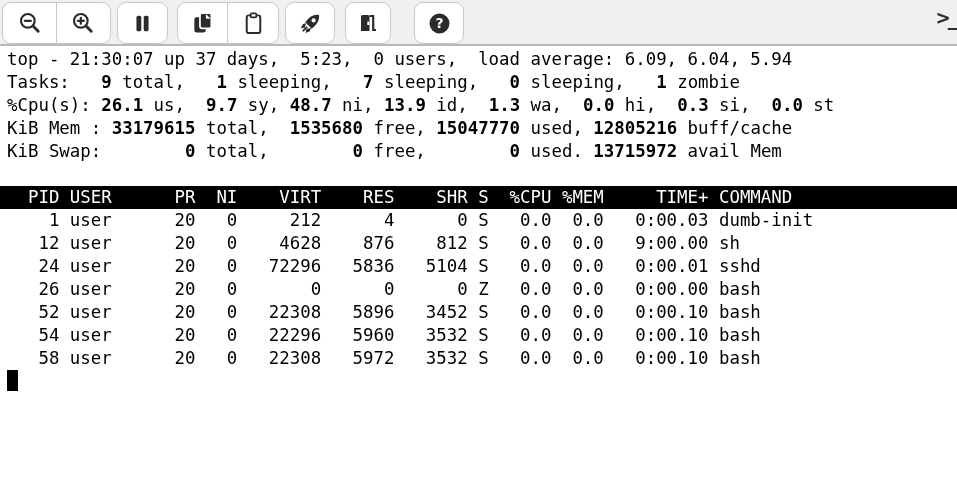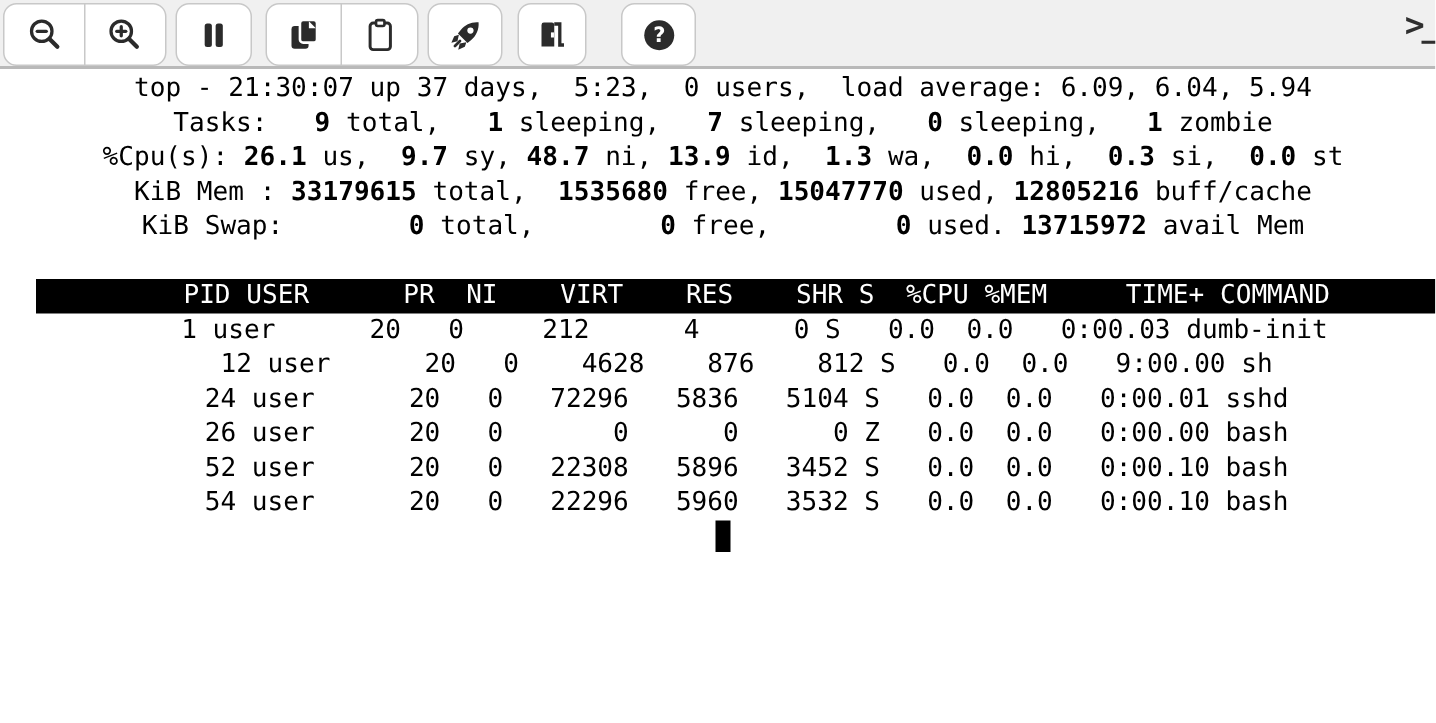--- a/index.html
+++ b/index.html
@@ -14,23 +14,23 @@
        display:flex;align-items:center;justify-content:center;padding:0;cursor:pointer;}
   .btn.w55{width:55px;} .btn.w51{width:51px;} .btn.w52{width:52px;} .btn.w50{width:50px;} .btn.w46{width:46px;}
   .btn-group .btn + .btn{margin-left:-1.5px;border-top-left-radius:0;border-bottom-left-radius:0;}
   .btn-group .btn.joined-first{border-top-right-radius:0;border-bottom-right-radius:0;}
   .btn svg{display:block;}
   .prompt-glyph{position:absolute;right:-2px;top:5px;font-family:"DejaVu Sans Mono",monospace;
                 font-weight:bold;font-size:22px;color:#2f2f2f;letter-spacing:-2px;}
   
   .term{position:absolute;left:0;top:48px;right:0;bottom:0;
         font-family:"DejaVu Sans Mono","Liberation Mono",monospace;
-        font-size:17.4px;line-height:23px;color:#000;text-align:center;}
+        font-size:17.4px;line-height:23px;color:#000;}
   .tline{white-space:pre;padding-left:7px;height:23px;}
-  .tline.header{background:#000;color:#fff;margin-left:24px;}
+  .tline.header{background:#000;color:#fff;}
   .b{font-weight:bold;}
   .cursor{display:inline-block;width:10.5px;height:21px;background:#000;vertical-align:text-bottom;}
 </style>
 </head>
 <body>
 
 <div class="screen">
 
   <div class="toolbar">
 
@@ -137,17 +137,18 @@
       </div>
     <div class="tline"></div>
     <div class="tline header">  PID USER      PR  NI    VIRT    RES    SHR S  %CPU %MEM     TIME+ COMMAND</div>
     <div id="rows">
         <div class="tline">    1 user      20   0     212      4      0 S   0.0  0.0   0:00.03 dumb-init</div>
         <div class="tline">   12 user      20   0    4628    876    812 S   0.0  0.0   9:00.00 sh</div>
         <div class="tline">   24 user      20   0   72296   5836   5104 S   0.0  0.0   0:00.01 sshd</div>
         <div class="tline">   26 user      20   0       0      0      0 Z   0.0  0.0   0:00.00 bash</div>
         <div class="tline">   52 user      20   0   22308   5896   3452 S   0.0  0.0   0:00.10 bash</div>
         <div class="tline">   54 user      20   0   22296   5960   3532 S   0.0  0.0   0:00.10 bash</div>
+        <div class="tline">   58 user      20   0   22308   5972   3532 S   0.0  0.0   0:00.10 bash</div>
       </div>
     <div class="tline"><span class="cursor"></span></div>
   </div>
 
 </div>
 
 </body></html>

